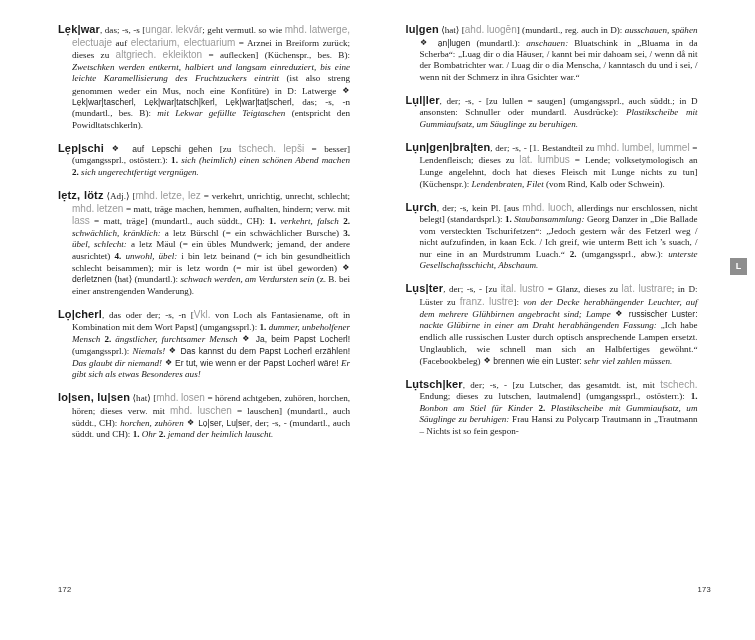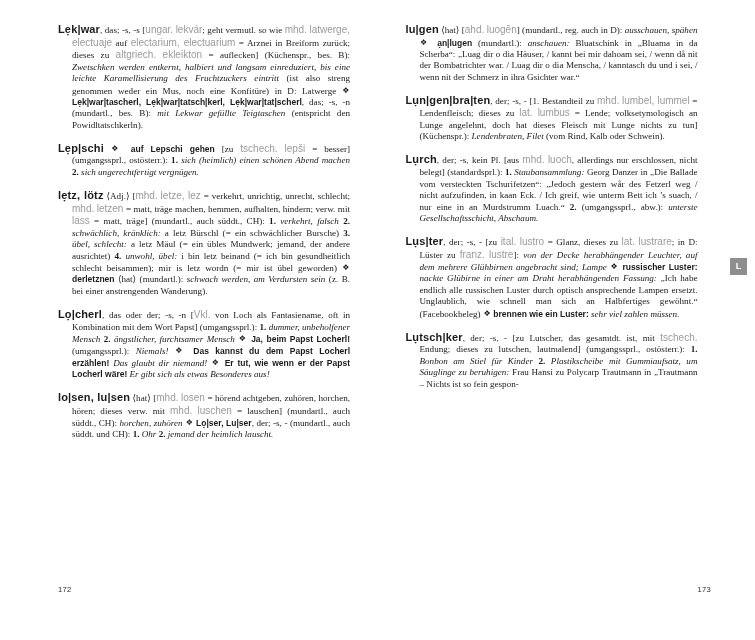--- a/index.html
+++ b/index.html
@@ -48,21 +48,21 @@
   
   .hw {                     
     font-family: "Liberation Sans", sans-serif;
     font-weight: bold;
     font-size: 11px;
     letter-spacing: 0.15px;
   }
   .i  { font-style: italic; }
   .sans-b {
     font-family: "Liberation Sans", sans-serif;
-    font-weight: bold;
+    font-weight: normal;
     font-size: 8.5px;
   }
   .etym {                   
     color: #9a9a9a;
     font-family: "Liberation Sans", sans-serif;
     font-size: 10px;
   }
   .dia {                    
     font-family: "DejaVu Sans", sans-serif;
     font-size: 8px;
@@ -123,20 +123,21 @@
       <p class="entry"><span class="hw">lo|sen, lu|sen</span> ⟨hat⟩ [<span class="etym">mhd.</span> <span class="etym">losen</span> = hörend achtgeben, zuhören, horchen, hören; dieses verw. mit <span class="etym">mhd.</span> <span class="etym">luschen</span> = lauschen] (mundartl., auch süddt., CH): <span class="i">horchen, zuhören</span> <span class="dia">❖</span> <span class="sans-b">Lọ|ser, Lu|ser</span>, der; -s, - (mundartl., auch süddt. und CH): <span class="num">1.</span> <span class="i">Ohr</span> <span class="num">2.</span> <span class="i">jemand der heimlich lauscht.</span></p>
     </div>
     <div class="folio folio-left">172</div>
   </div>
 
   <div class="gutter"></div>
 
   <div class="page page-right">
     <div class="column">
       <p class="entry"><span class="hw">lu|gen</span> ⟨hat⟩ [<span class="etym">ahd.</span> <span class="etym">luogēn</span>] (mundartl., reg. auch in D): <span class="i">ausschauen, spähen</span> <span class="dia">❖</span> <span class="sans-b">ạn|lugen</span> (mundartl.): <span class="i">anschauen:</span> Bluatschink in „Bluama in da Scherba“: „Luag dir o dia Häuser, / kannt bei mir dahoam sei, / wenn då nit der Bombatrichter war. / Luag dir o dia Menscha, / kanntasch du und i sei, / wenn nit der Schmerz in ihra Gsichter war.“</p>
+      <p class="entry"><span class="hw">Lụl|ler</span>, der; -s, - [zu lullen = saugen] (umgangssprl., auch süddt.; in D ansonsten: Schnuller oder mundartl. Ausdrücke): <span class="i">Plastikscheibe mit Gummiaufsatz, um Säuglinge zu beruhigen.</span></p>
       <p class="entry"><span class="hw">Lụn|gen|bra|ten</span>, der; -s, - [1. Bestandteil zu <span class="etym">mhd.</span> <span class="etym">lumbel, lummel</span> = Lendenfleisch; dieses zu <span class="etym">lat.</span> <span class="etym">lumbus</span> = Lende; volksetymologisch an Lunge angelehnt, doch hat dieses Fleisch mit Lunge nichts zu tun] (Küchenspr.): <span class="i">Lendenbraten, Filet</span> (vom Rind, Kalb oder Schwein).</p>
       <p class="entry"><span class="hw">Lụrch</span>, der; -s, kein Pl. [aus <span class="etym">mhd.</span> <span class="etym">luoch</span>, allerdings nur erschlossen, nicht belegt] (standardsprl.): <span class="num">1.</span> <span class="i">Staubansammlung:</span> Georg Danzer in „Die Ballade vom versteckten Tschurifetzen“: „Jedoch gestern wår des Fetzerl weg / nicht aufzufinden, in kaan Eck. / Ich greif, wie unterm Bett ich ’s suach, / nur eine in an Murdstrumm Luach.“ <span class="num">2.</span> (umgangssprl., abw.): <span class="i">unterste Gesellschaftsschicht, Abschaum.</span></p>
       <p class="entry"><span class="hw">Lụs|ter</span>, der; -s, - [zu <span class="etym">ital.</span> <span class="etym">lustro</span> = Glanz, dieses zu <span class="etym">lat.</span> <span class="etym">lustrare</span>; in D: Lüster zu <span class="etym">franz.</span> <span class="etym">lustre</span>]: <span class="i">von der Decke herabhängender Leuchter, auf dem mehrere Glühbirnen angebracht sind; Lampe</span> <span class="dia">❖</span> <span class="sans-b">russischer Luster:</span> <span class="i">nackte Glübirne in einer am Draht herabhängenden Fassung:</span> „Ich habe endlich alle russischen Luster durch optisch ansprechende Lampen ersetzt. Unglaublich, wie schnell man sich an Halbfertiges gewöhnt.“ (Facebookbeleg) <span class="dia">❖</span> <span class="sans-b">brennen wie ein Luster:</span> <span class="i">sehr viel zahlen müssen.</span></p>
       <p class="entry"><span class="hw">Lụtsch|ker</span>, der; -s, - [zu Lutscher, das gesamtdt. ist, mit <span class="etym">tschech.</span> Endung; dieses zu lutschen, lautmalend] (umgangssprl., ostösterr.): <span class="num">1.</span> <span class="i">Bonbon am Stiel für Kinder</span> <span class="num">2.</span> <span class="i">Plastikscheibe mit Gummiaufsatz, um Säuglinge zu beruhigen:</span> Frau Hansi zu Polycarp Trautmann in „Trautmann – Nichts ist so fein gespon-</p>
     </div>
     <div class="thumb-tab">L</div>
     <div class="folio folio-right">173</div>
   </div>
 
 </div>

